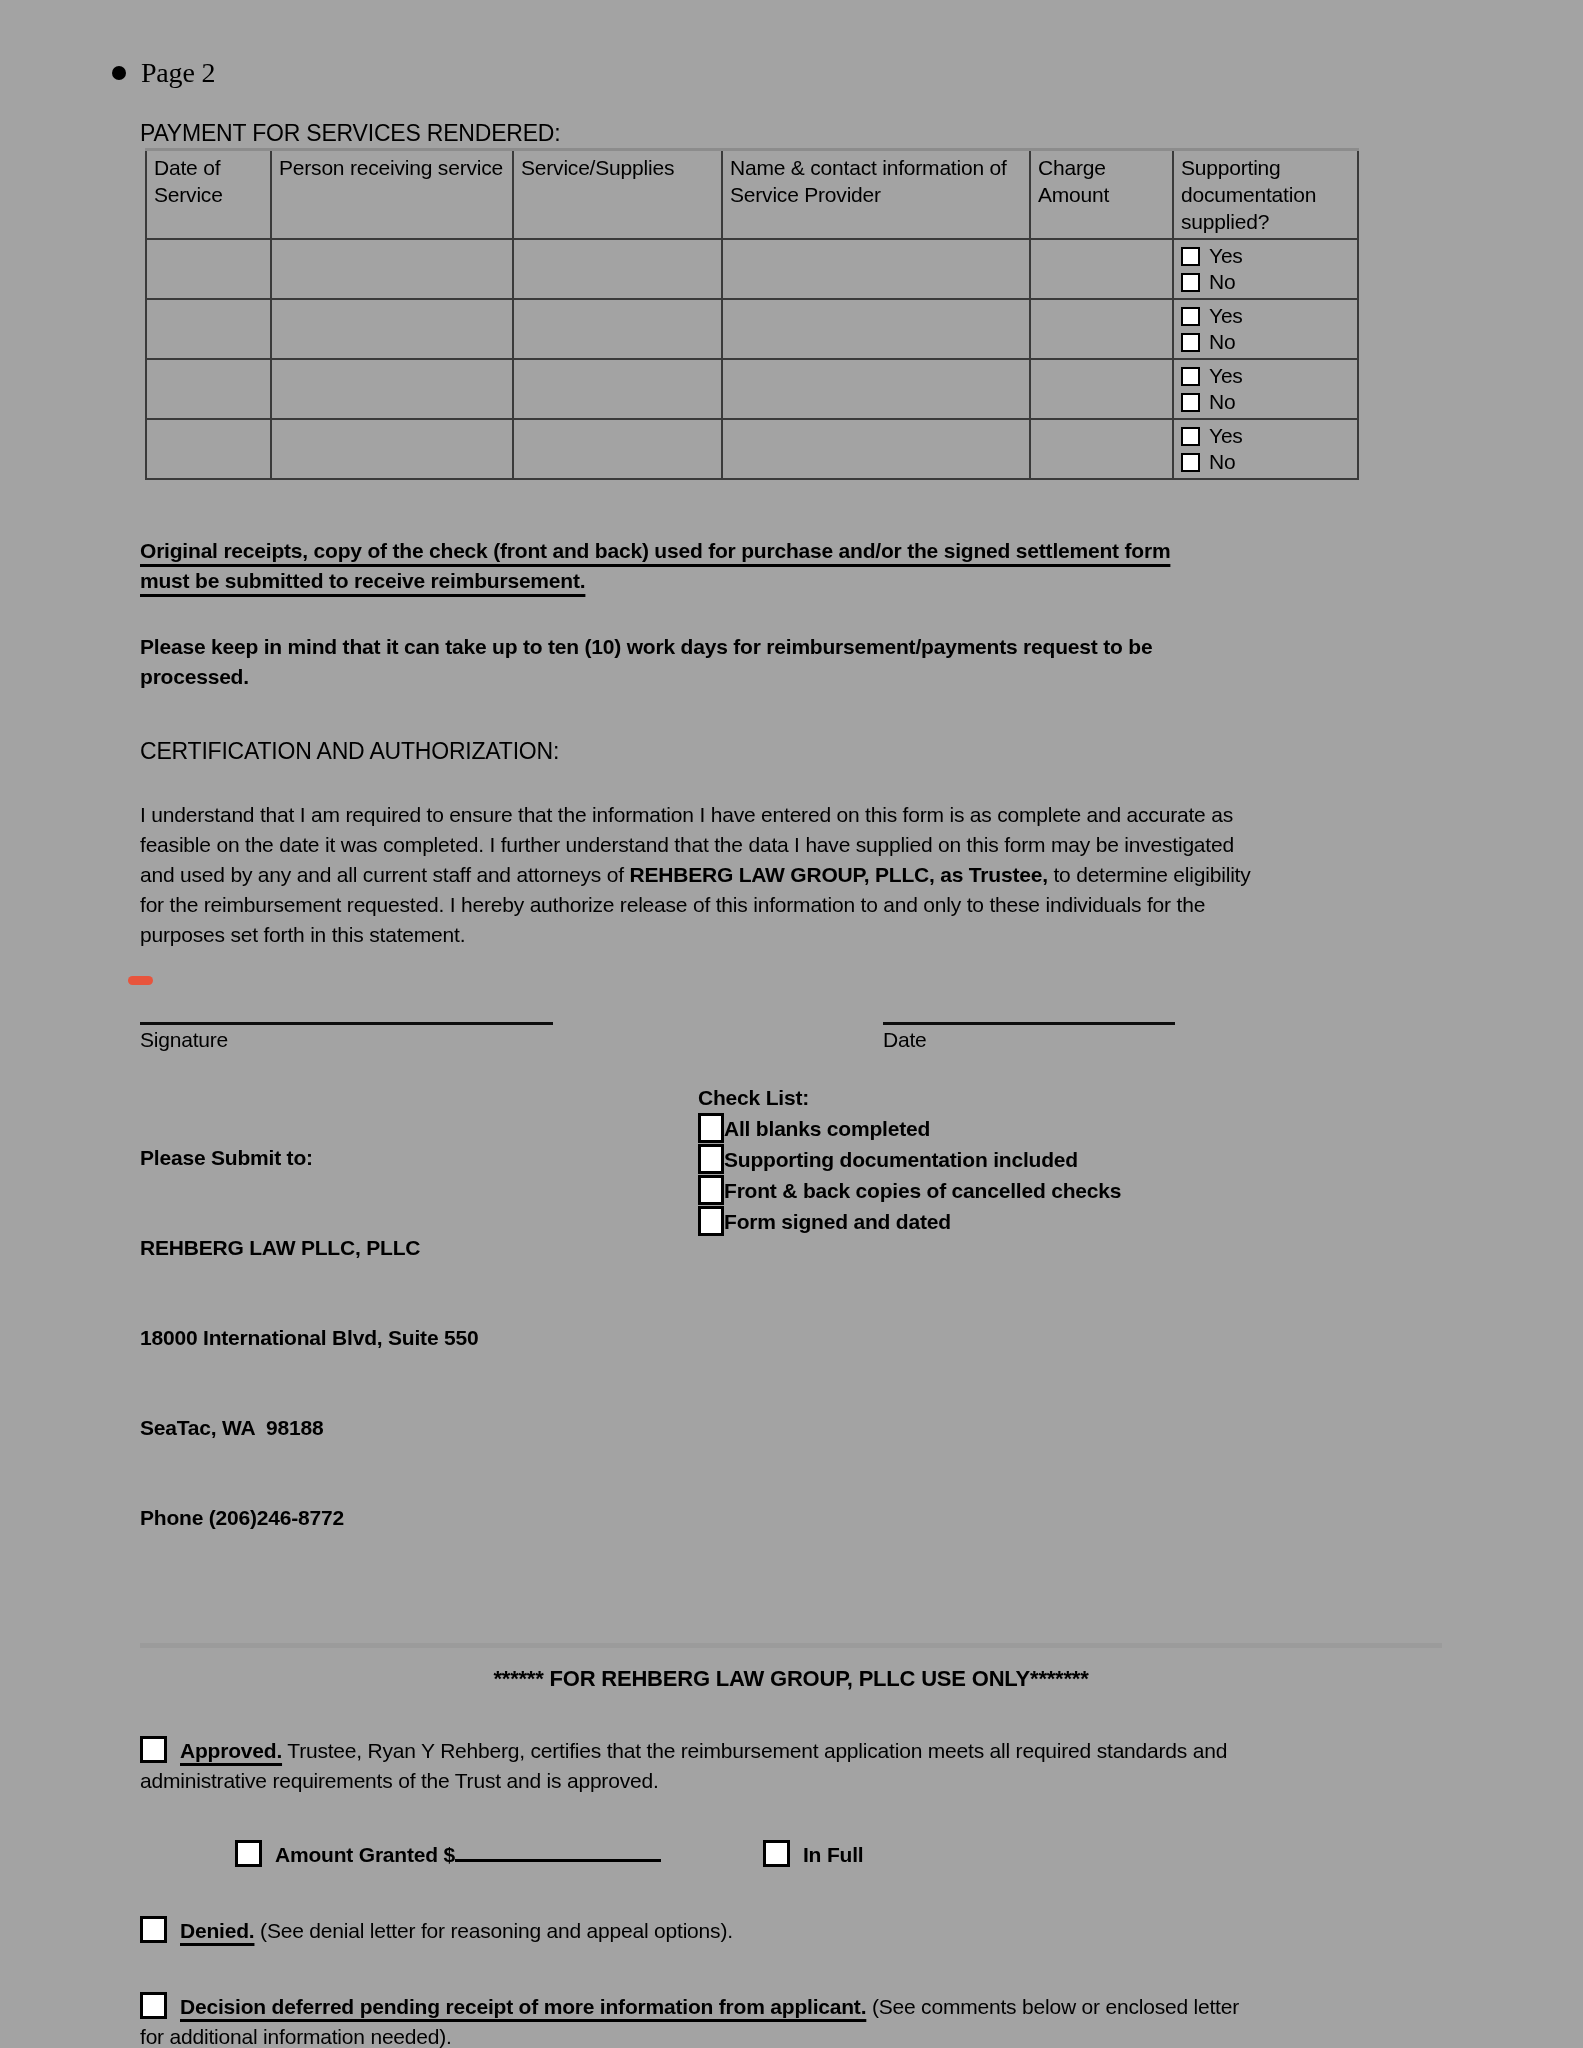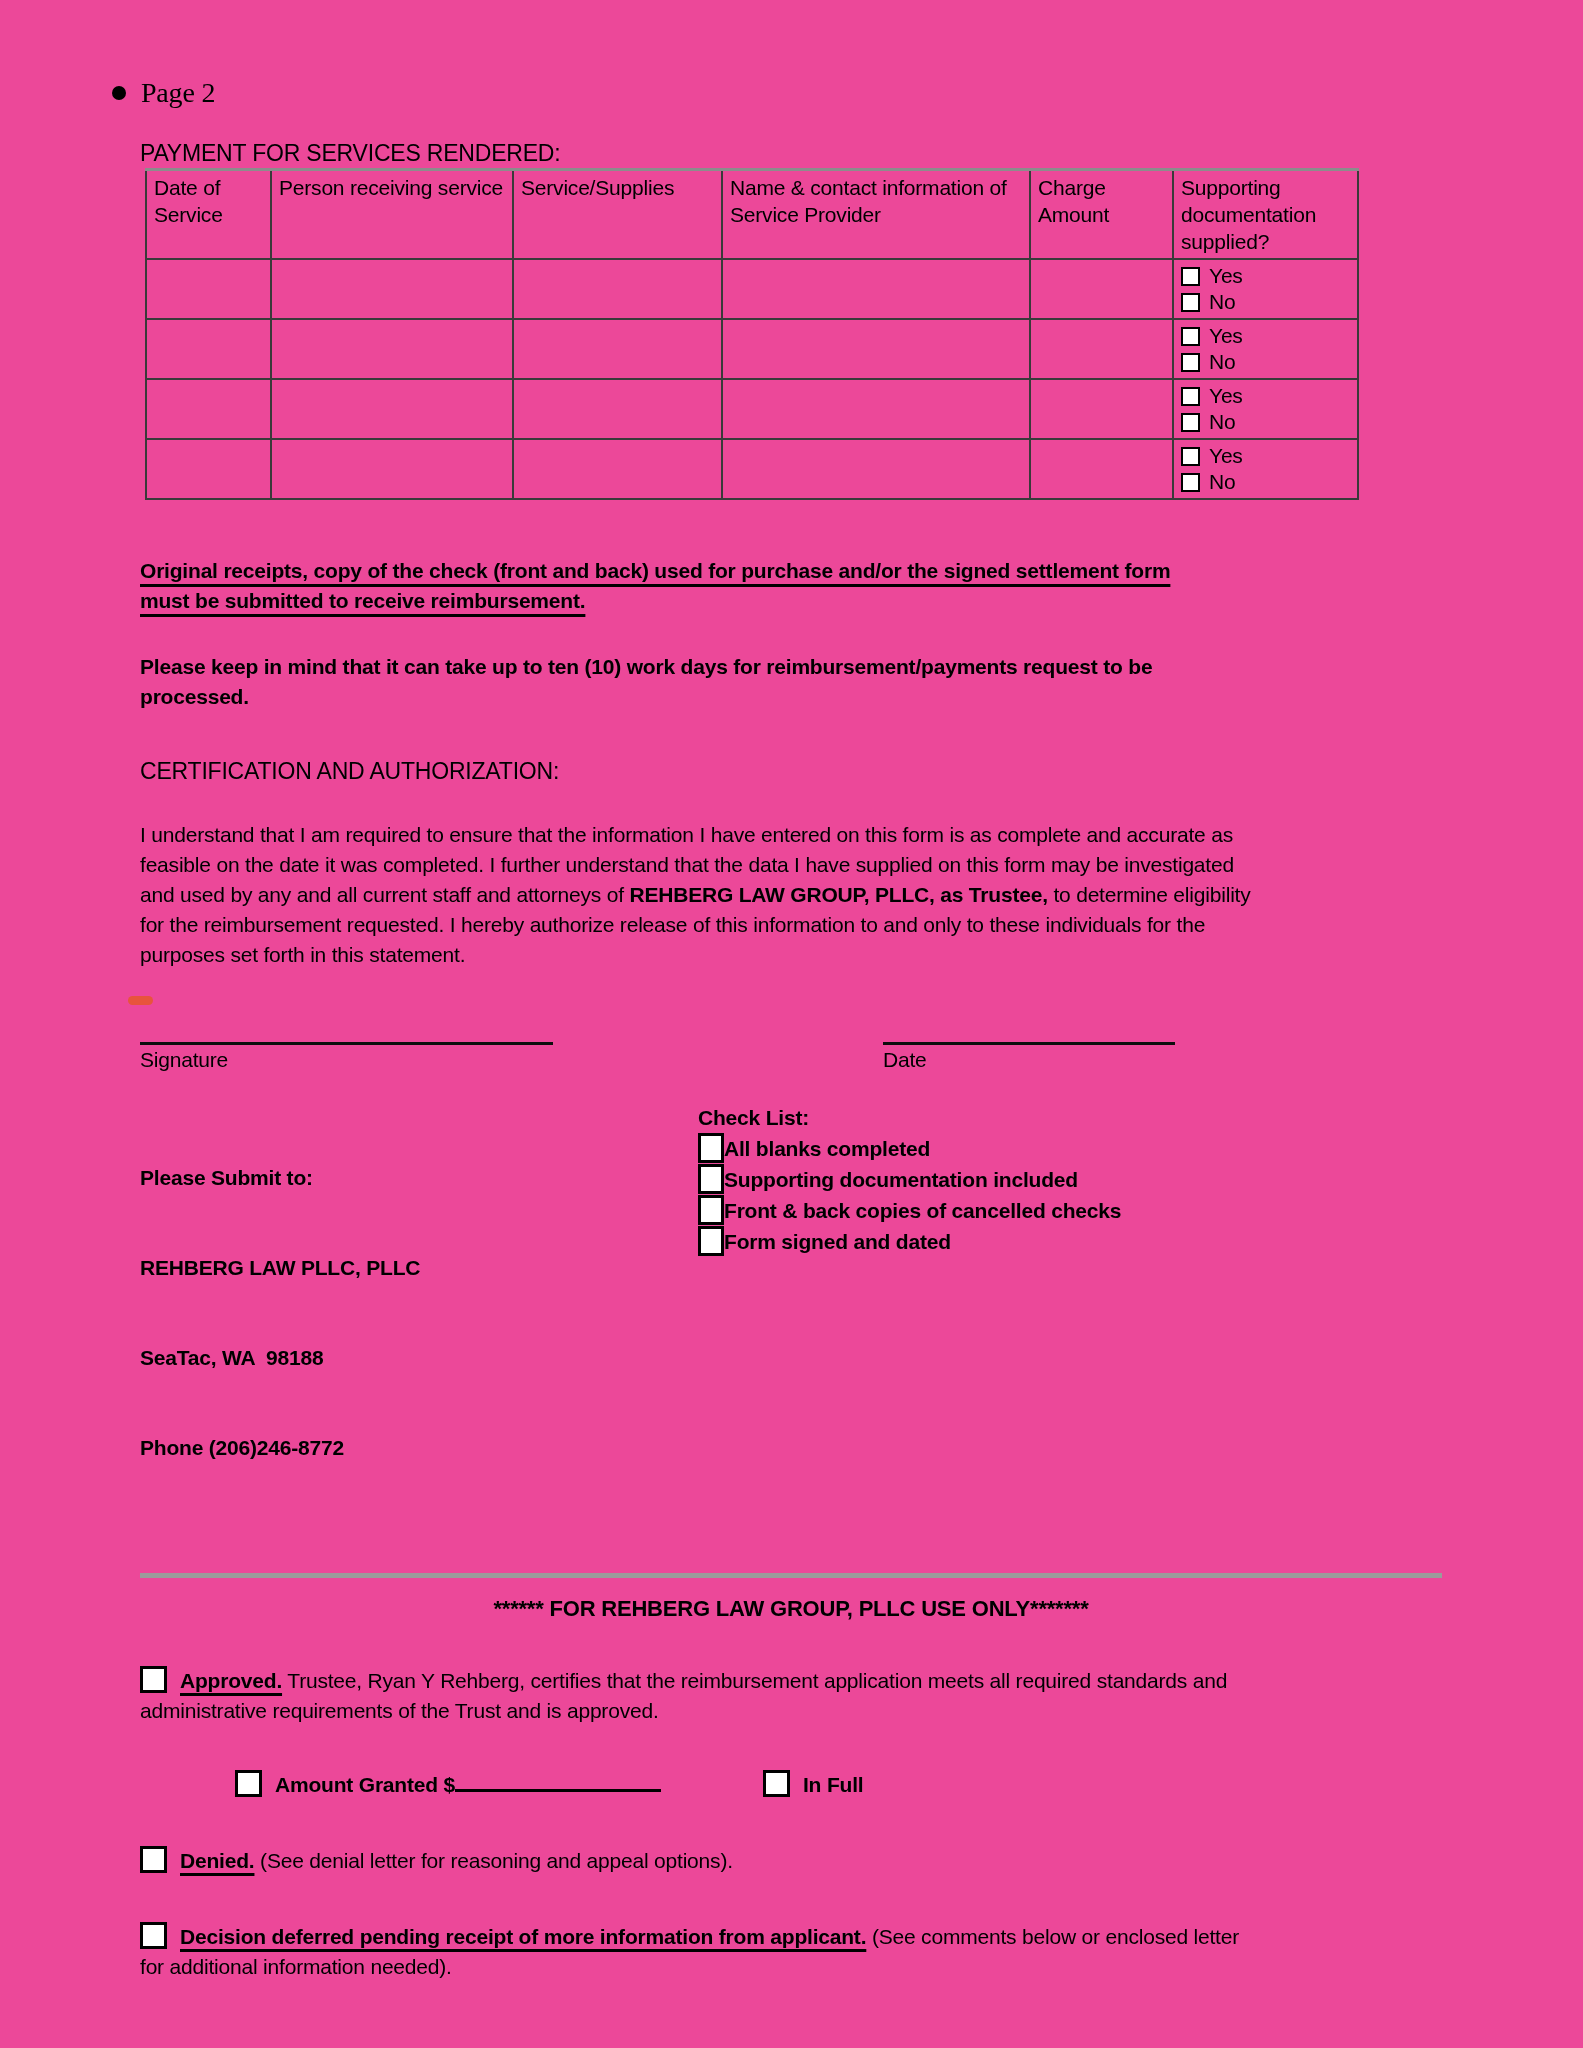--- a/index.html
+++ b/index.html
@@ -1,21 +1,21 @@
 <!DOCTYPE html>
 <html><head>
 <meta charset="utf-8">
 <style>
   * { margin:0; padding:0; box-sizing:border-box; }
   html,body { background:#ffffff; }
   .page {
     position:relative;
     width:1583px; height:2048px;
-    background:#ec4899;
-    padding:78px 143px 0 140px;
+    background:#a3a3a3;
+    padding:58px 143px 0 140px;
     font-family:"Liberation Sans", sans-serif;
     font-size:21px; line-height:30px; color:#000;
     letter-spacing:-0.2px;
   }
   .page2-row { margin-left:-28px; font-family:"Liberation Serif", serif; font-size:28px; display:flex; align-items:center; }
   .bullet { width:14px; height:14px; background:#000; border-radius:50%; display:inline-block; margin-right:15px; }
   .sec-title { margin-top:30px; font-size:23px; }
   table.svc { border-collapse:collapse; margin-top:0; margin-left:5px; width:1212px; table-layout:fixed; }
   table.svc th, table.svc td { border:2px solid #3a3a3a; vertical-align:top; text-align:left; padding:3px 7px; font-weight:normal; font-size:21px; line-height:27px; }
   table.svc { border-top:3px solid #8c8c8c; }
@@ -156,20 +156,21 @@
   <div class="siglabels">
     <div class="lab1">Signature</div>
     <div class="labspacer1"></div>
     <div>Date</div>
   </div>
 
   <div class="submit-check">
     <div class="submit-col">
       <div>Please Submit to:</div>
       <div>REHBERG LAW PLLC, PLLC</div>
+      <div>18000 International Blvd, Suite 550</div>
       <div>SeaTac, WA  98188</div>
       <div>Phone (206)246-8772</div>
     </div>
     <div class="check-col">
       <div>Check List:</div>
       <div class="check-item"><span class="cb cb-list"></span><span class="lbl">All blanks completed</span></div>
       <div class="check-item"><span class="cb cb-list"></span><span class="lbl">Supporting documentation included</span></div>
       <div class="check-item"><span class="cb cb-list"></span><span class="lbl">Front &amp; back copies of cancelled checks</span></div>
       <div class="check-item"><span class="cb cb-list"></span><span class="lbl">Form signed and dated</span></div>
     </div>

